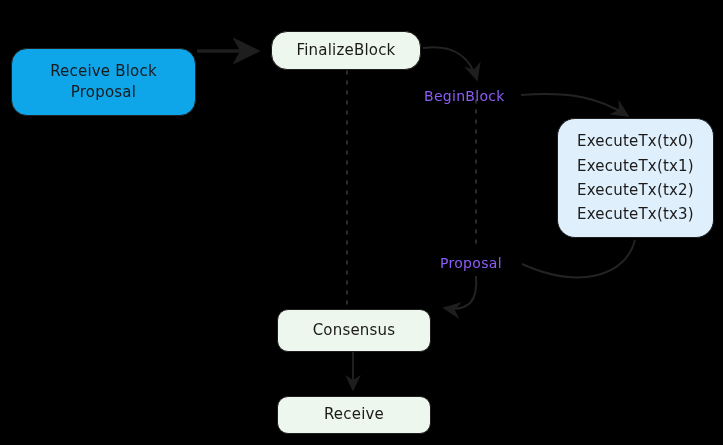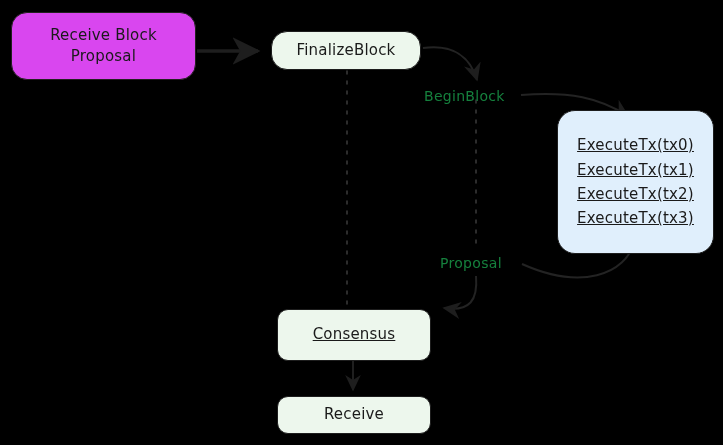--- a/index.html
+++ b/index.html
@@ -36,49 +36,50 @@
     border-radius: 12px;
     border: 1.4px solid #1b1b1b;
     color: #1a1a1a;
     font-family: "DejaVu Sans", sans-serif;
     font-size: 15px;
     line-height: 1.42;
     letter-spacing: 0.2px;
     z-index: 3;
   }
   .node.pink {
-    background: #d946ef;
+    background: #0ea5e9;
     border-color: #22201f;
     border-radius: 16px;
+    margin-top: 36px;
   }
   .node.green {
     background: #edf7ed;
     border-color: #1d1d1d;
     border-radius: 11px;
   }
   .node.blue {
     background: #e0effc;
     border-color: #1d1d1d;
     border-radius: 18px;
   }
   .node-text {
     display: block;
     white-space: pre-line;
   }
 
   #node-receive-block-proposal { left: 11px;  top: 12px;  width: 185px; height: 68px; }
   #node-finalize-block         { left: 271px; top: 31px;  width: 150px; height: 39px; border-radius: 16px; }
-  #node-execute-tx             { left: 557px; top: 110px; width: 157px; height: 144px;
-                                 font-size: 15px; line-height: 1.62; text-decoration: underline; }
-  #node-consensus              { left: 277px; top: 309px; width: 154px; height: 52px; text-decoration: underline; }
+  #node-execute-tx             { left: 557px; top: 118px; width: 157px; height: 120px;
+                                 font-size: 15px; line-height: 1.62; }
+  #node-consensus              { left: 277px; top: 309px; width: 154px; height: 43px; }
   #node-commit                 { left: 277px; top: 396px; width: 154px; height: 38px; }
 
   .edge-label {
     position: absolute;
-    color: #15803d;
+    color: #8b5cf6;
     font-family: "DejaVu Sans", sans-serif;
     font-size: 14px;
     letter-spacing: 0.3px;
     white-space: nowrap;
     z-index: 4;
   }
   #label-begin-block { left: 424px; top: 88px; }
   #label-end-block   { left: 440px; top: 255px; }
 </style>
 </head>

